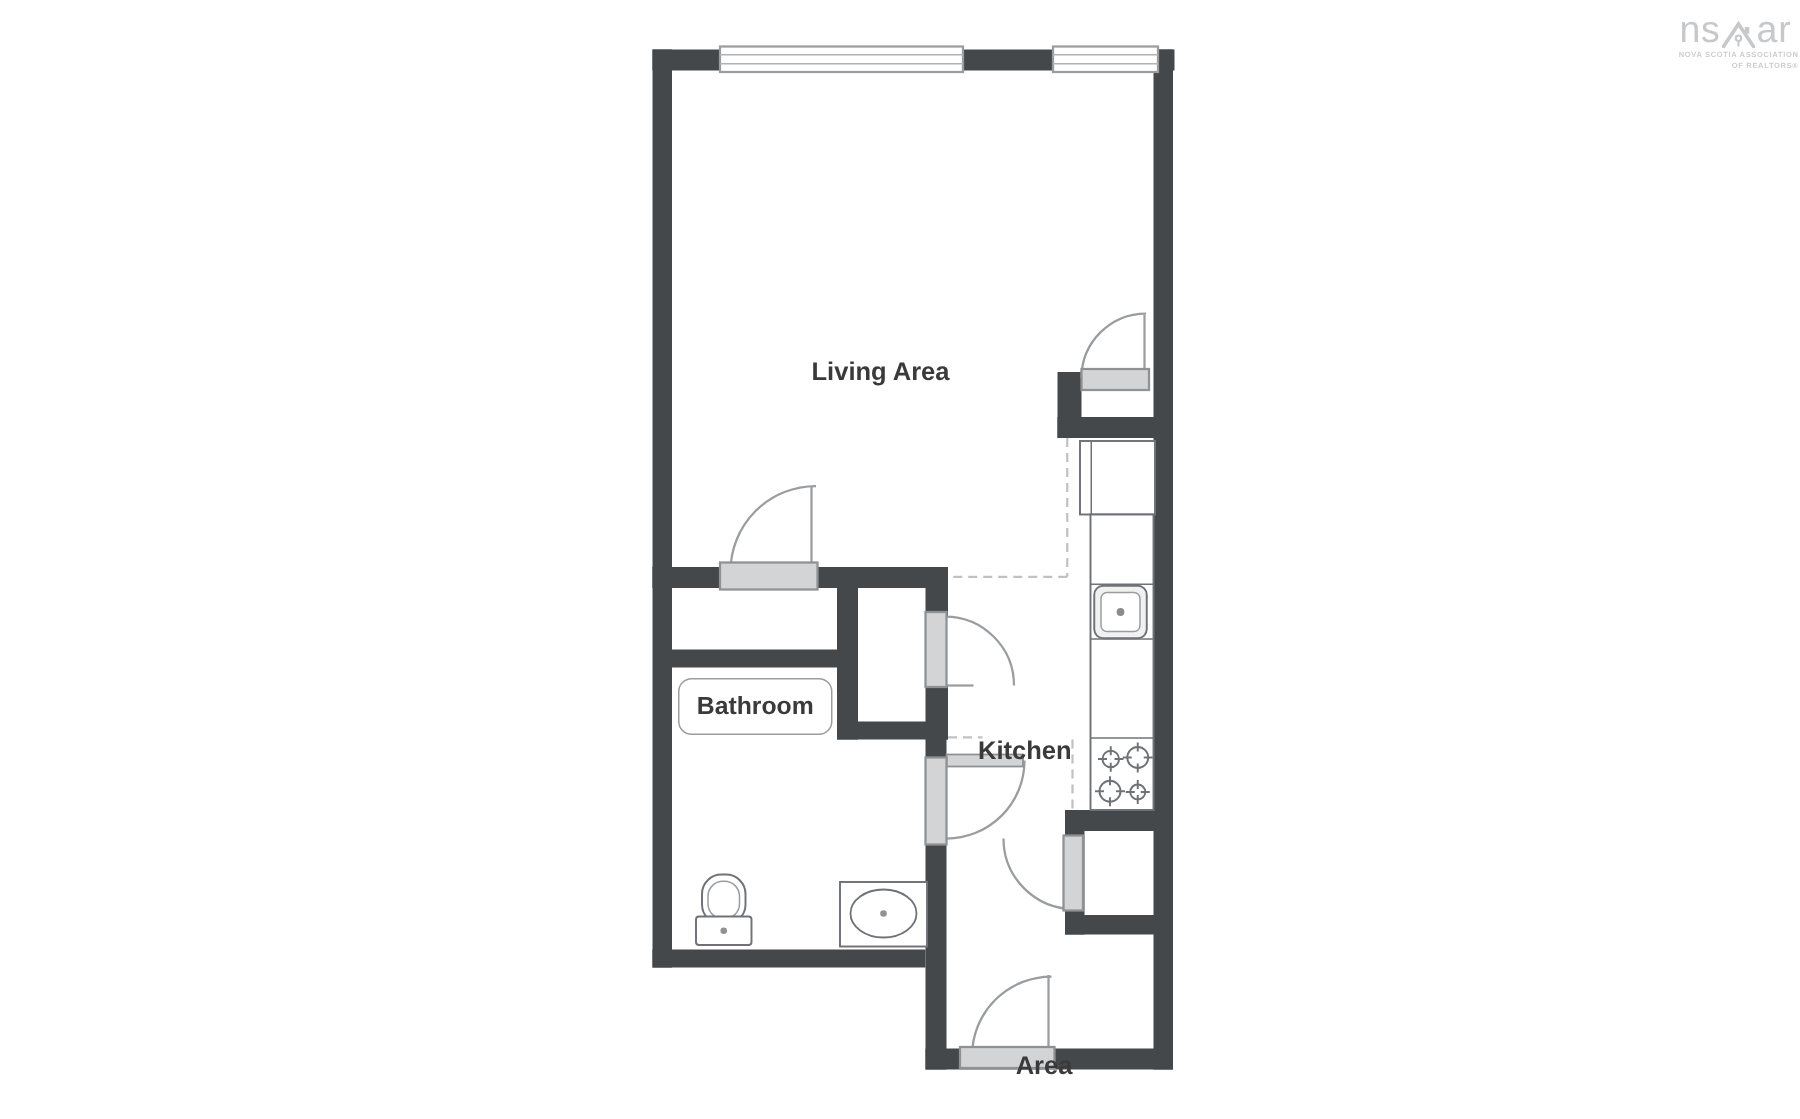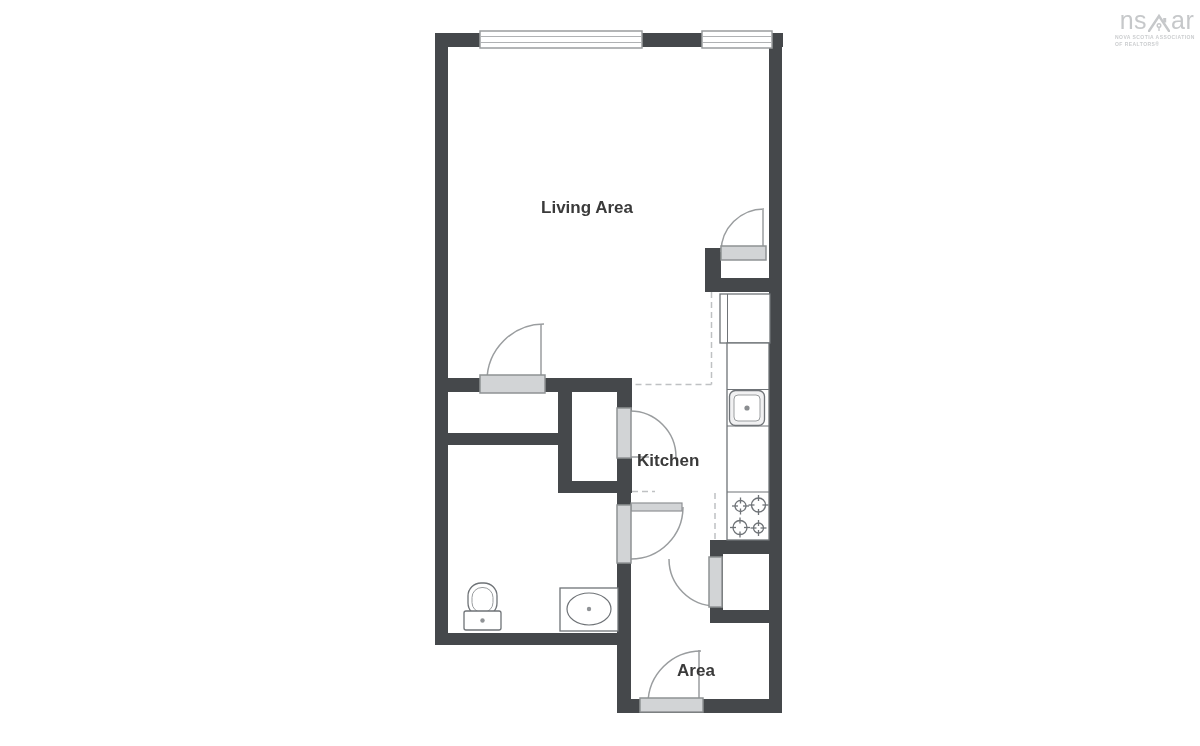--- a/index.html
+++ b/index.html
@@ -1,27 +1,27 @@
 <!DOCTYPE html>
 <html><head>
 <meta charset="utf-8">
 <style>
   html,body{margin:0;padding:0;background:#ffffff;}
   body{width:1200px;height:746px;overflow:hidden;font-family:"Liberation Sans",sans-serif;}
   #canvas{position:relative;width:1200px;height:746px;background:#ffffff;}
   #plan-svg{position:absolute;left:0;top:0;}
-  .room-label{position:absolute;font-weight:700;font-size:17px;color:#3a3a3a;white-space:nowrap;}
+  .room-label{position:absolute;font-weight:700;font-size:17px;color:#3a3a3a;white-space:nowrap;margin-top:40px;}
   .center-anchor{transform:translate(-50%,-50%);}
   .v-anchor{transform:translateY(-50%);}
   #bathroom-pill{position:absolute;left:452px;top:452px;width:101px;height:36px;
     border:1.5px solid #9a9d9f;border-radius:9px;background:#ffffff;
     display:flex;align-items:center;justify-content:center;
     font-weight:700;font-size:16.5px;color:#3a3a3a;}
   
-  #logo{position:absolute;left:1115px;top:8px;width:84px;text-align:left;color:#c6c8ca;}
+  #logo{position:absolute;left:1115px;top:8px;width:84px;text-align:right;color:#c6c8ca;}
   #logo .brand-row{display:flex;align-items:flex-end;justify-content:center;line-height:1;}
   #logo .brand-txt{font-size:25px;font-weight:400;letter-spacing:0.5px;}
   #logo .roof{margin:0 1px 1px 1px;}
   #logo .tagline{font-size:5px;letter-spacing:0.45px;line-height:1.35;margin-top:1px;color:#cbcdcf;font-weight:700;}
 </style>
 </head>
 <body>
 
 <div id="canvas">
 
@@ -153,22 +153,25 @@
 
     <g>
       <rect x="560" y="588" width="58" height="43" fill="#ffffff" stroke="#6f7377" stroke-width="1.3"></rect>
       <ellipse cx="589" cy="609" rx="22" ry="16" fill="#ffffff" stroke="#6f7377" stroke-width="1.2"></ellipse>
       <circle cx="589" cy="609" r="2.2" fill="#909396"></circle>
     </g>
   </svg>
 
   <div class="room-label center-anchor" style="left:587px;top:208px;">Living Area</div>
 
+  <div id="bathroom-pill">
+    <span>Bathroom</span>
+  </div>
 
-  <div class="room-label v-anchor" style="left:637px;top:461px;text-align:right;">Kitchen</div>
+  <div class="room-label v-anchor" style="left:652px;top:461px;text-align:right;">Kitchen</div>
 
   <div class="room-label center-anchor" style="left:696px;top:671px;">Area</div>
 
   <div id="logo">
     <div class="brand-row">
       <span class="brand-txt">ns</span>
       <svg class="roof" width="22" height="19" viewBox="0 0 22 19">
         <path d="M1,18 L11,3 L21,18" fill="none" stroke="#c6c8ca" stroke-width="2.4" stroke-linecap="round"></path>
         <rect x="15.2" y="5" width="3" height="4.5" fill="#c6c8ca"></rect>
         <circle cx="11" cy="12.5" r="1.8" fill="none" stroke="#c6c8ca" stroke-width="1.4"></circle>

